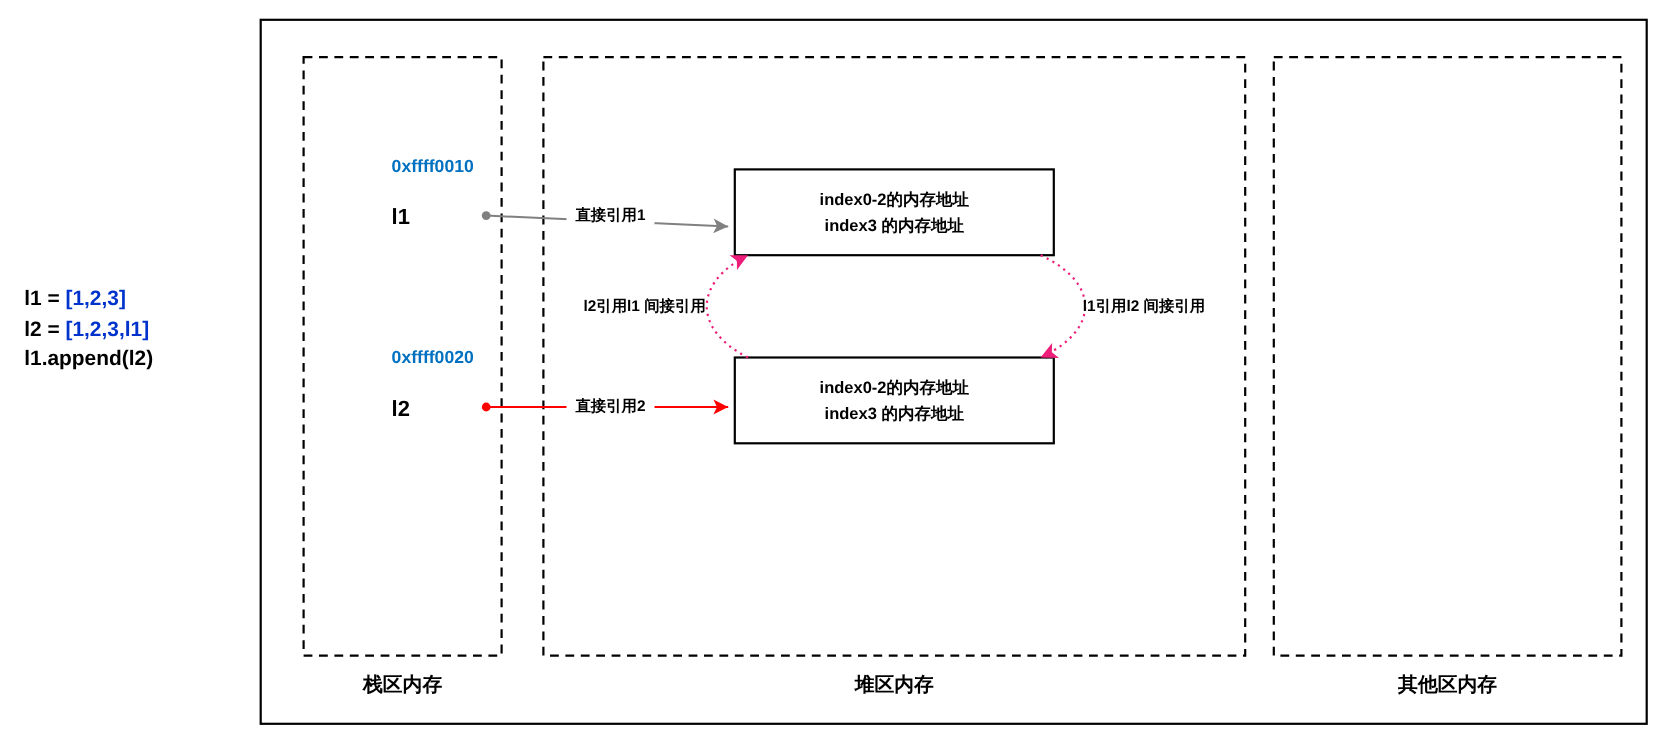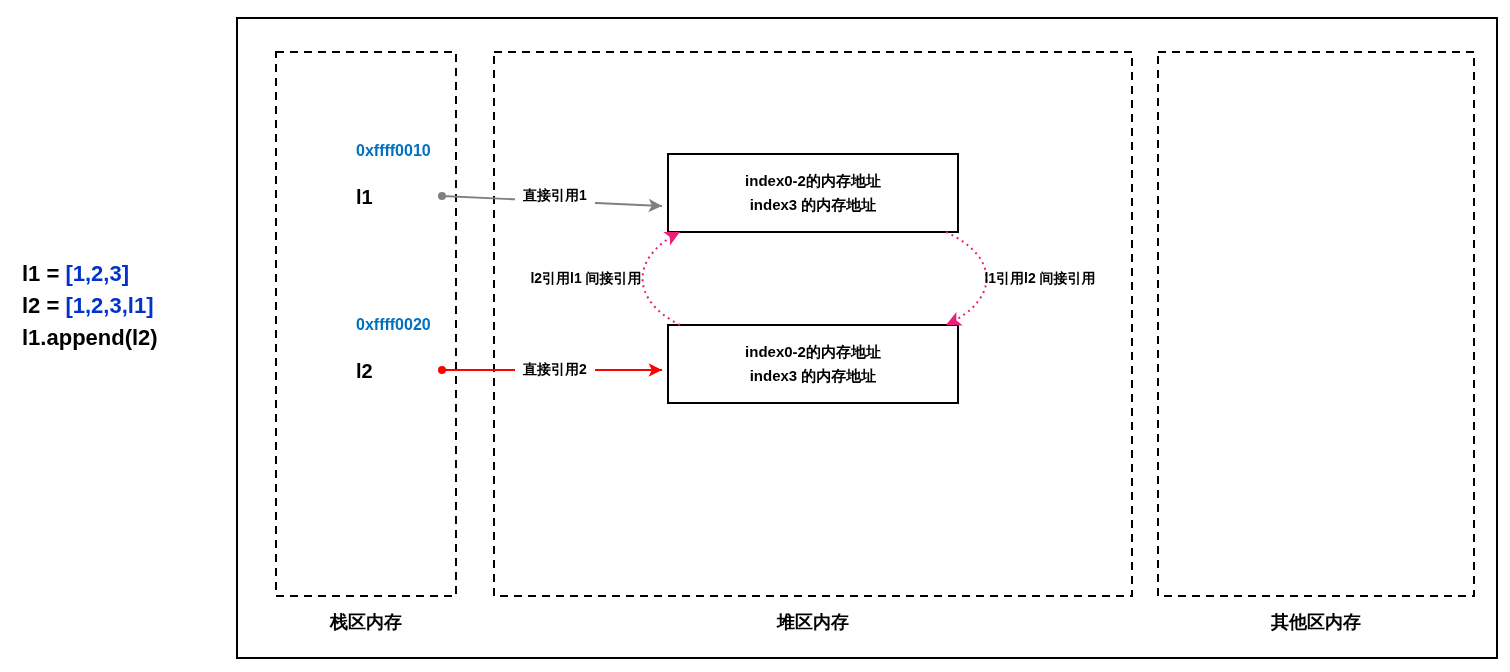--- a/index.html
+++ b/index.html
@@ -6,21 +6,21 @@
     margin: 0;
     padding: 0;
     width: 1510px;
     height: 672px;
     background: #ffffff;
     font-family: "Microsoft YaHei", "Segoe UI", Arial, sans-serif;
     color: #000;
   }
   .code-line {
     font-weight: 700;
-    font-size: 22px;
+    font-size: 19px;
     line-height: 1.45;
   }
   .code-line .val {
     color: #0033cc;
     font-weight: 700;
   }
   svg text {
     font-family: "Microsoft YaHei", "Segoe UI", Arial, sans-serif;
   }
   .addr-text {

